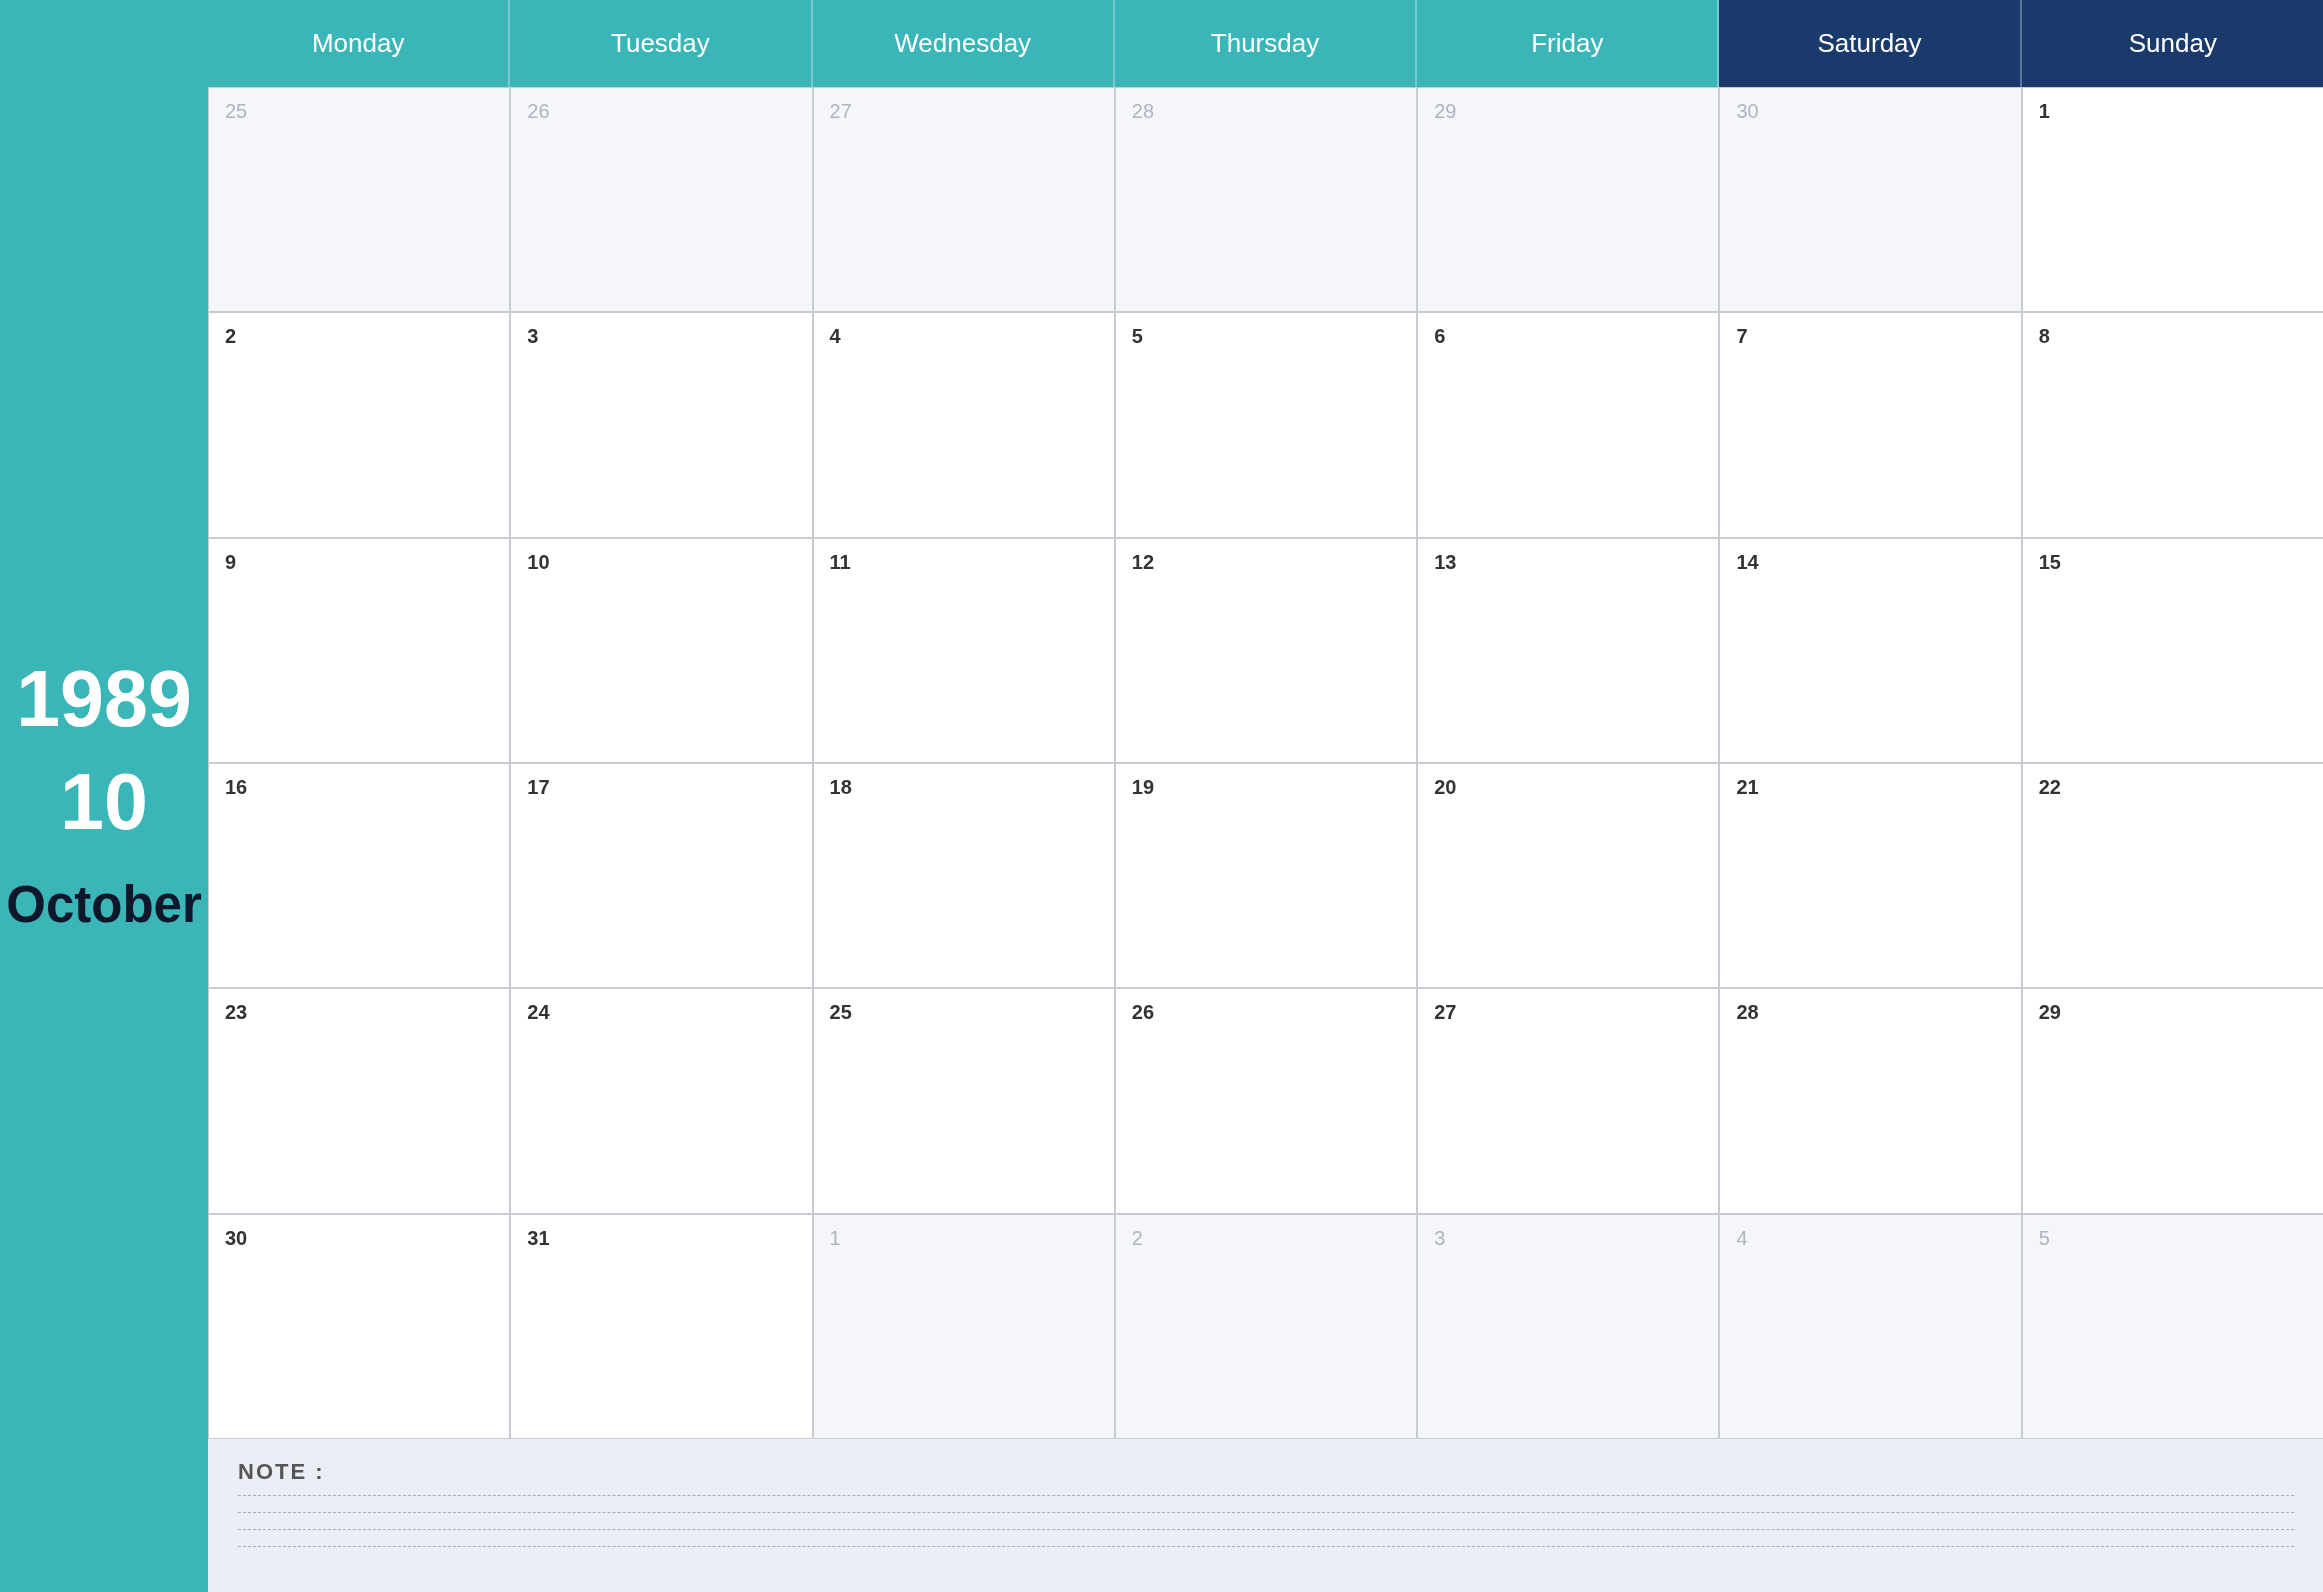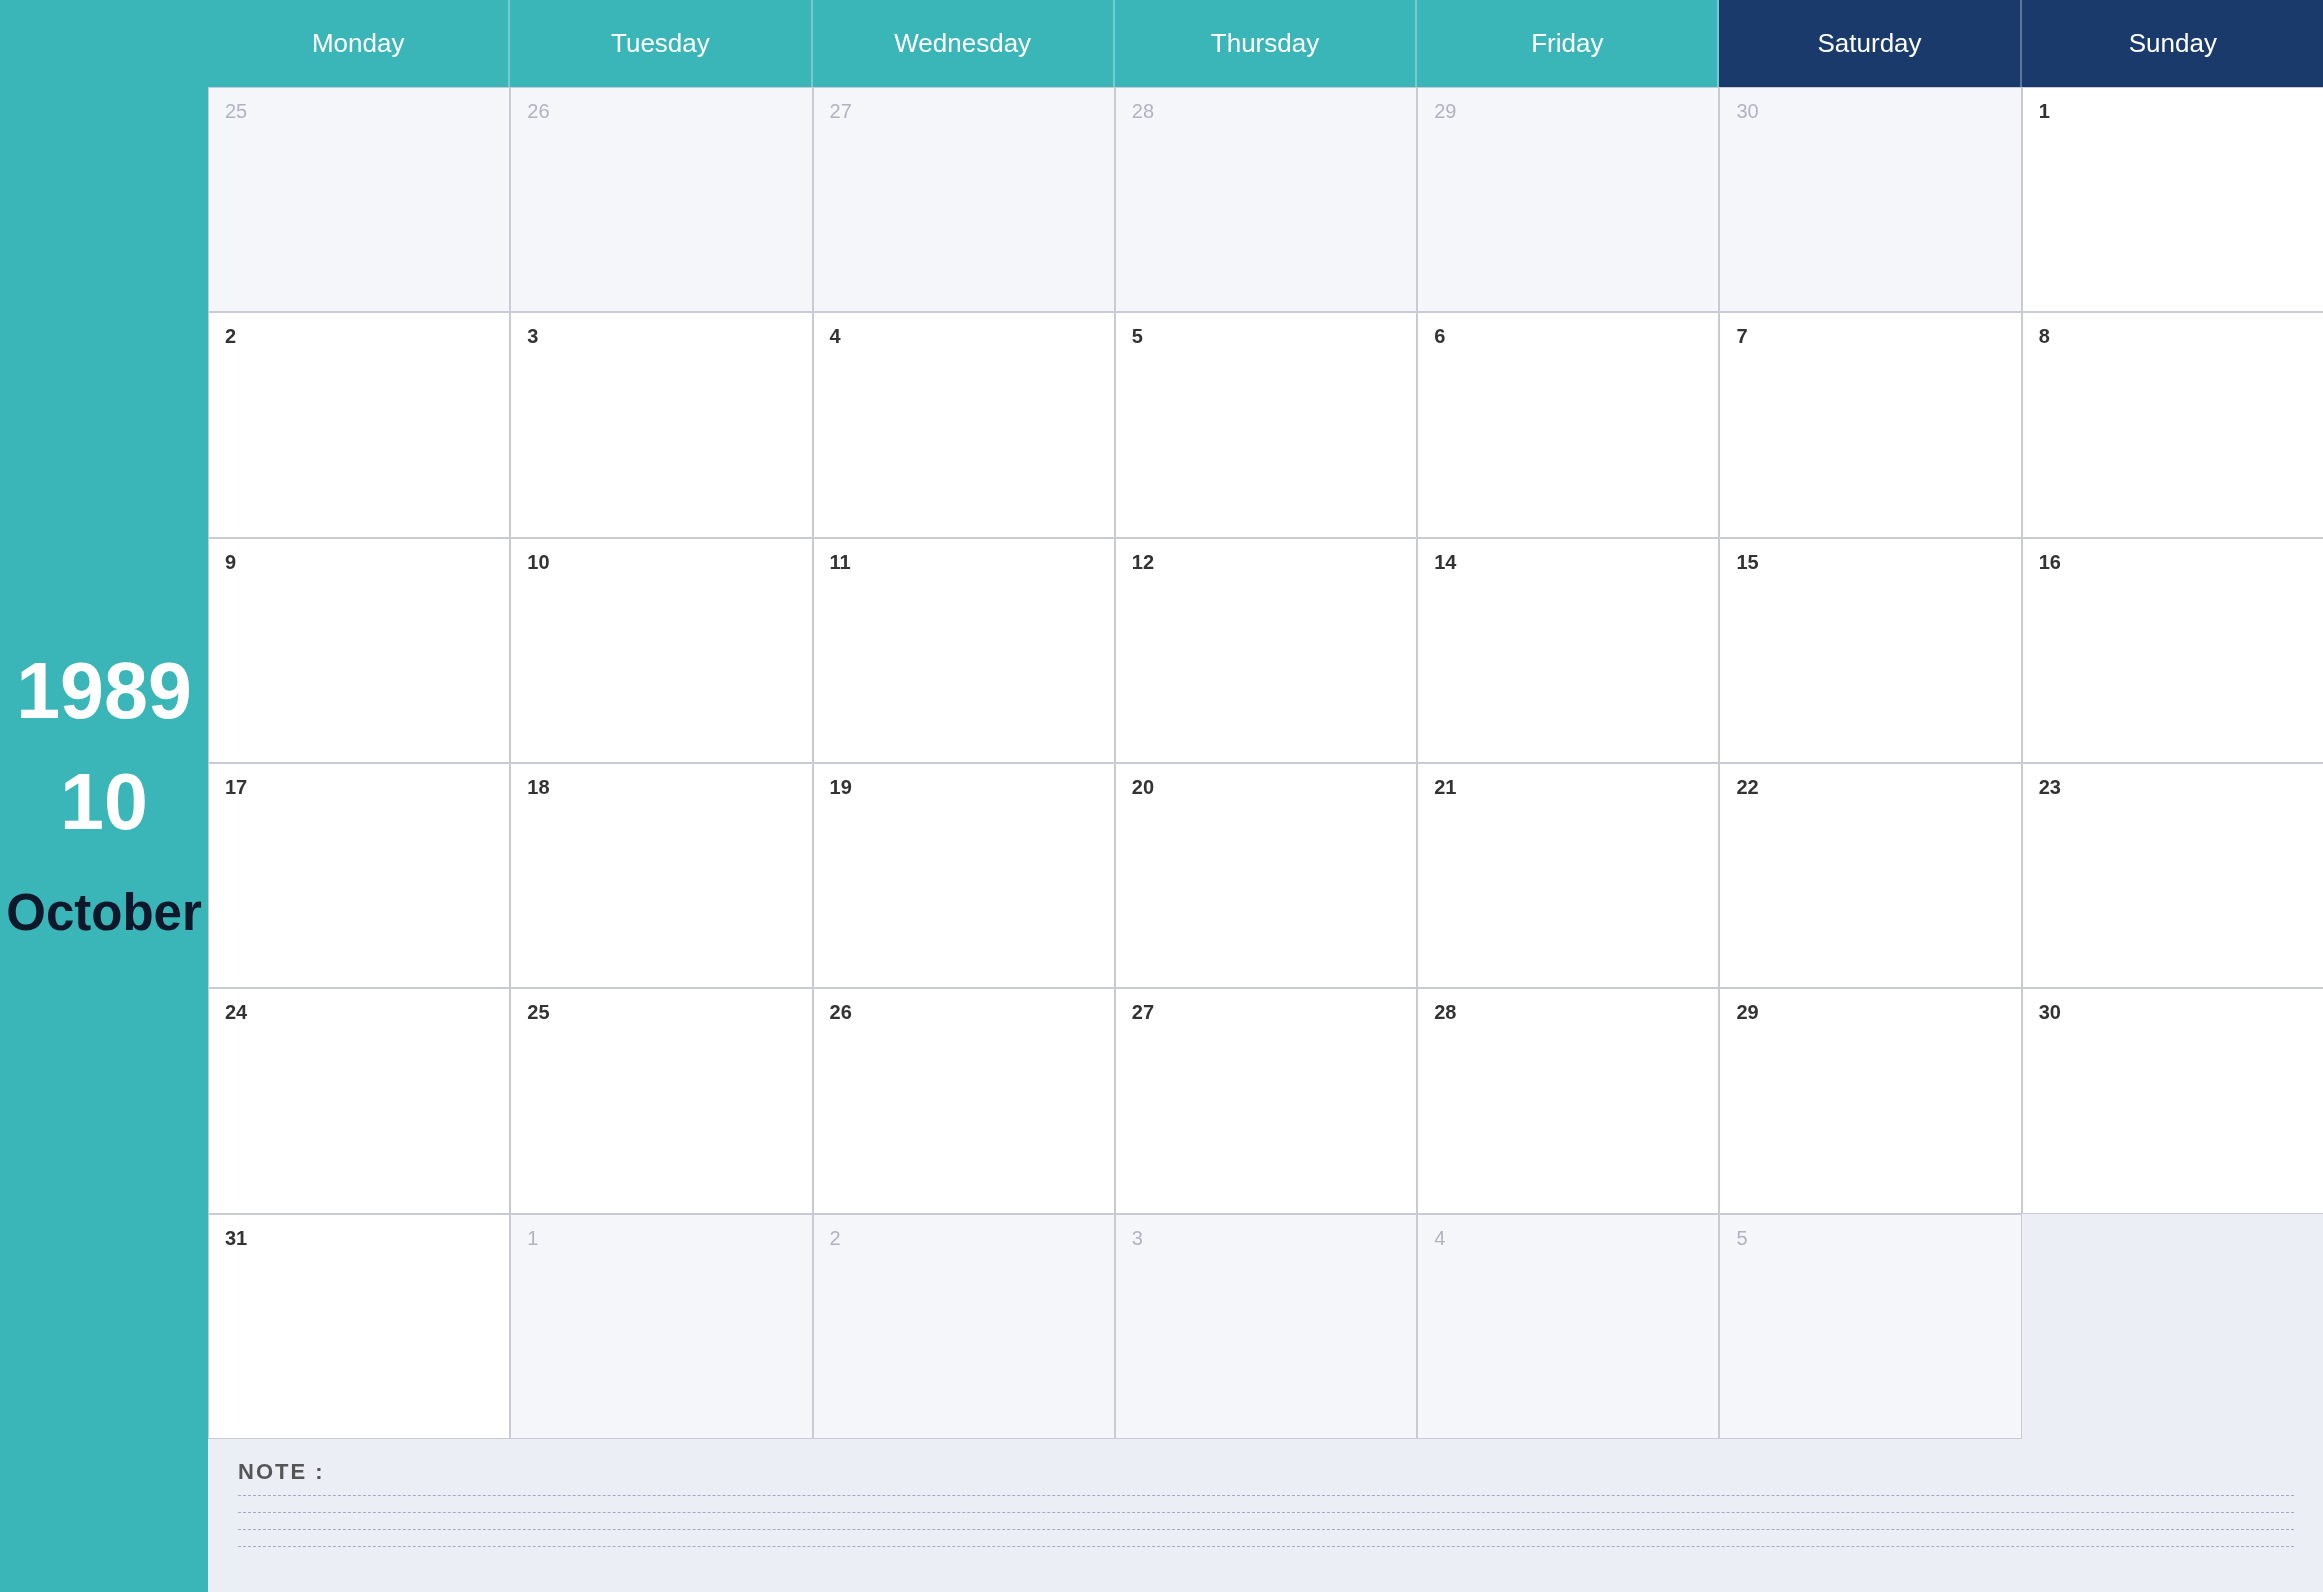--- a/index.html
+++ b/index.html
@@ -14,21 +14,21 @@
 
     .sidebar {
       width: 208px;
       min-width: 208px;
       background: #3ab5b8;
       display: flex;
       flex-direction: column;
       align-items: center;
       justify-content: center;
       padding: 40px 20px;
-      gap: 32px;
+      gap: 24px;
     }
 
     .sidebar-year {
       color: white;
       font-size: 79px;
       font-weight: bold;
       line-height: 1;
       text-align: center;
     }
 
@@ -165,20 +165,21 @@
       <div class="calendar-cell"><span class="cell-date">3</span></div>
       <div class="calendar-cell"><span class="cell-date">4</span></div>
       <div class="calendar-cell"><span class="cell-date">5</span></div>
       <div class="calendar-cell"><span class="cell-date">6</span></div>
       <div class="calendar-cell"><span class="cell-date">7</span></div>
       <div class="calendar-cell"><span class="cell-date">8</span></div>
       <div class="calendar-cell"><span class="cell-date">9</span></div>
       <div class="calendar-cell"><span class="cell-date">10</span></div>
       <div class="calendar-cell"><span class="cell-date">11</span></div>
       <div class="calendar-cell"><span class="cell-date">12</span></div>
+      <div class="calendar-cell"><span class="cell-date">13</span></div>
       <div class="calendar-cell"><span class="cell-date">14</span></div>
       <div class="calendar-cell"><span class="cell-date">15</span></div>
       <div class="calendar-cell"><span class="cell-date">16</span></div>
       <div class="calendar-cell"><span class="cell-date">17</span></div>
       <div class="calendar-cell"><span class="cell-date">18</span></div>
       <div class="calendar-cell"><span class="cell-date">19</span></div>
       <div class="calendar-cell"><span class="cell-date">20</span></div>
       <div class="calendar-cell"><span class="cell-date">21</span></div>
       <div class="calendar-cell"><span class="cell-date">22</span></div>
       <div class="calendar-cell"><span class="cell-date">23</span></div>

